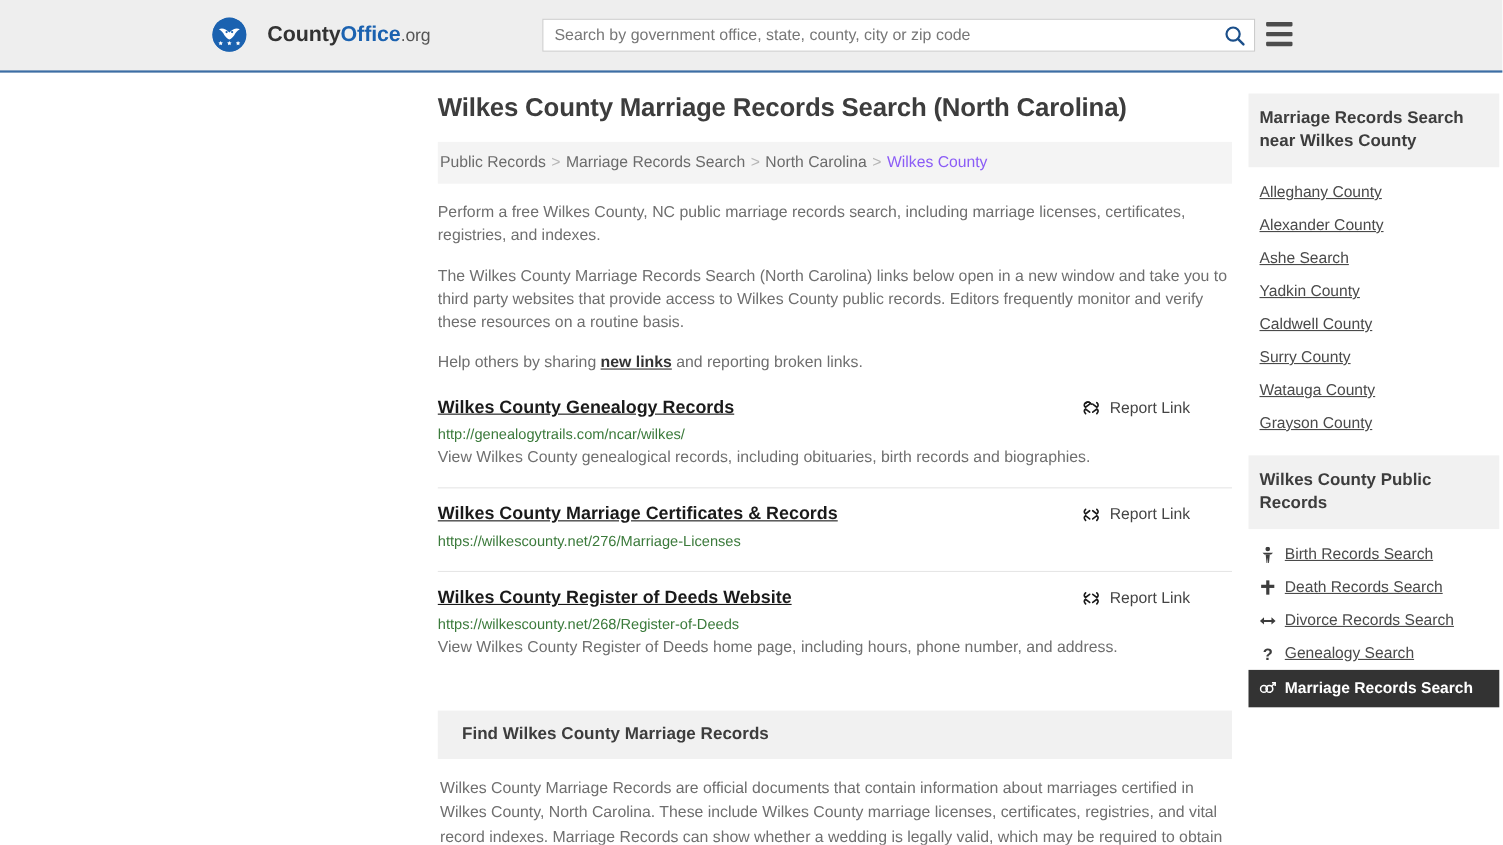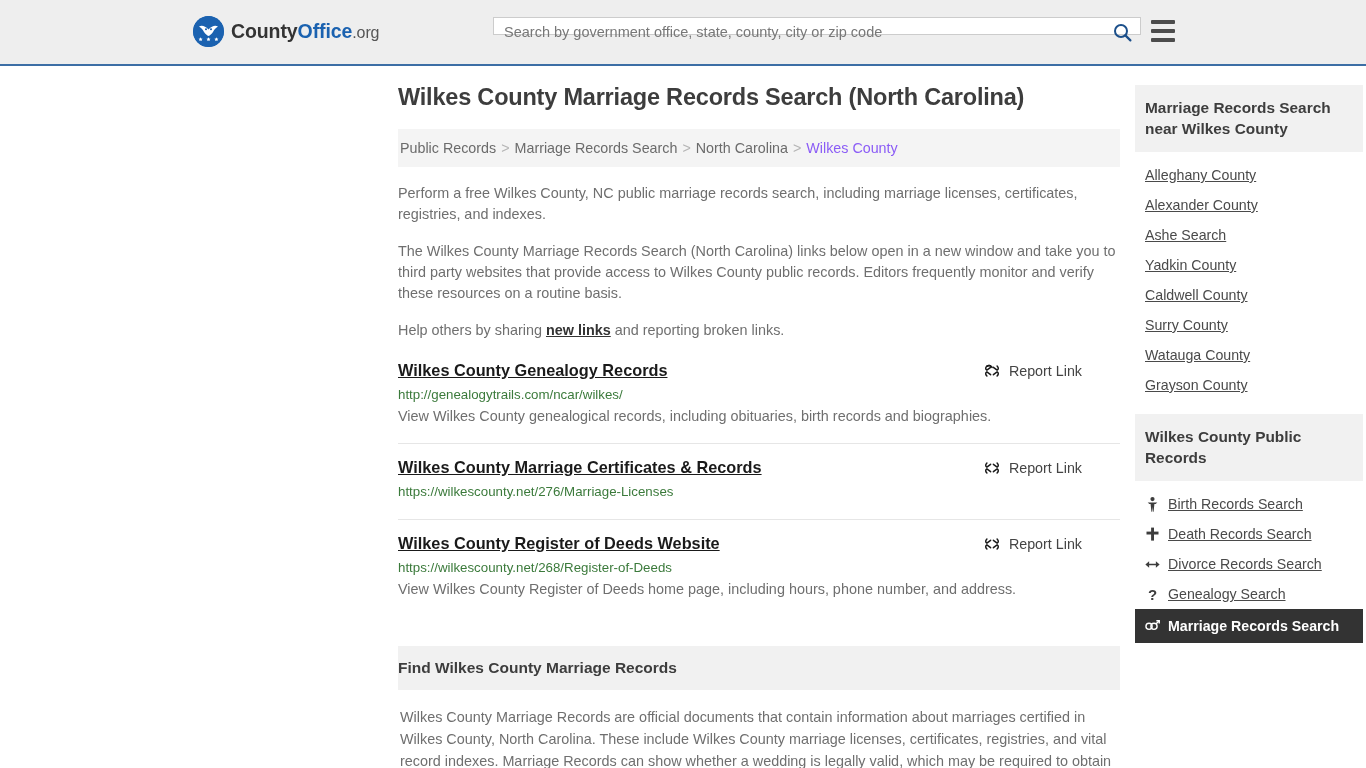--- a/index.html
+++ b/index.html
@@ -20,21 +20,21 @@
   }
   .header-inner {
     position: relative;
     width: 1366px;
     height: 64px;
   }
   .logo {
     position: absolute;
     left: 193px; top: 16px;
     display: flex; align-items: center;
-    gap: 7px;
+    gap: 19px;
     cursor: pointer;
   }
   .logo-mark {
     width: 31px; height: 31px;
     border-radius: 50%;
     background: #1b62b0;
     position: relative;
     flex: none;
     overflow: hidden;
   }
@@ -45,24 +45,25 @@
     letter-spacing: -0.1px;
     white-space: nowrap;
   }
   .logo-text .b { font-weight: bold; color: #1b62b0; }
   .logo-text .n { font-weight: bold; color: #333333; }
   .logo-text .org { color: #555555; font-size: 16px; }
 
   .searchbar {
     position: absolute;
     left: 493px; top: 17px;
-    width: 648px; height: 18px;
+    width: 648px; height: 30px;
     background: #ffffff;
     border: 1px solid #cccccc;
     display: flex;
+    align-items: center;
   }
   .searchbar input {
     flex: 1;
     height: 28px;
     border: none;
     outline: none;
     background: transparent;
     padding: 0 8px 0 10px;
     font-family: "Liberation Sans", sans-serif;
     font-size: 14.5px;
@@ -184,21 +185,21 @@
   }
   .report-link .rl-text {
     font-size: 14.3px;
     color: #444444;
   }
 
   
   .find-box { margin-top: 30px; }
   .find-head {
     background: #f1f1f1;
-    padding: 13px 2px 13px 0;
+    padding: 13px 2px 13px 22px;
     font-size: 15.5px;
     font-weight: bold;
     color: #3d3d3d;
   }
   .find-body {
     padding: 16px 0 0 2px;
     font-size: 14.4px;
     line-height: 22px;
     color: #6f6f6f;
   }

